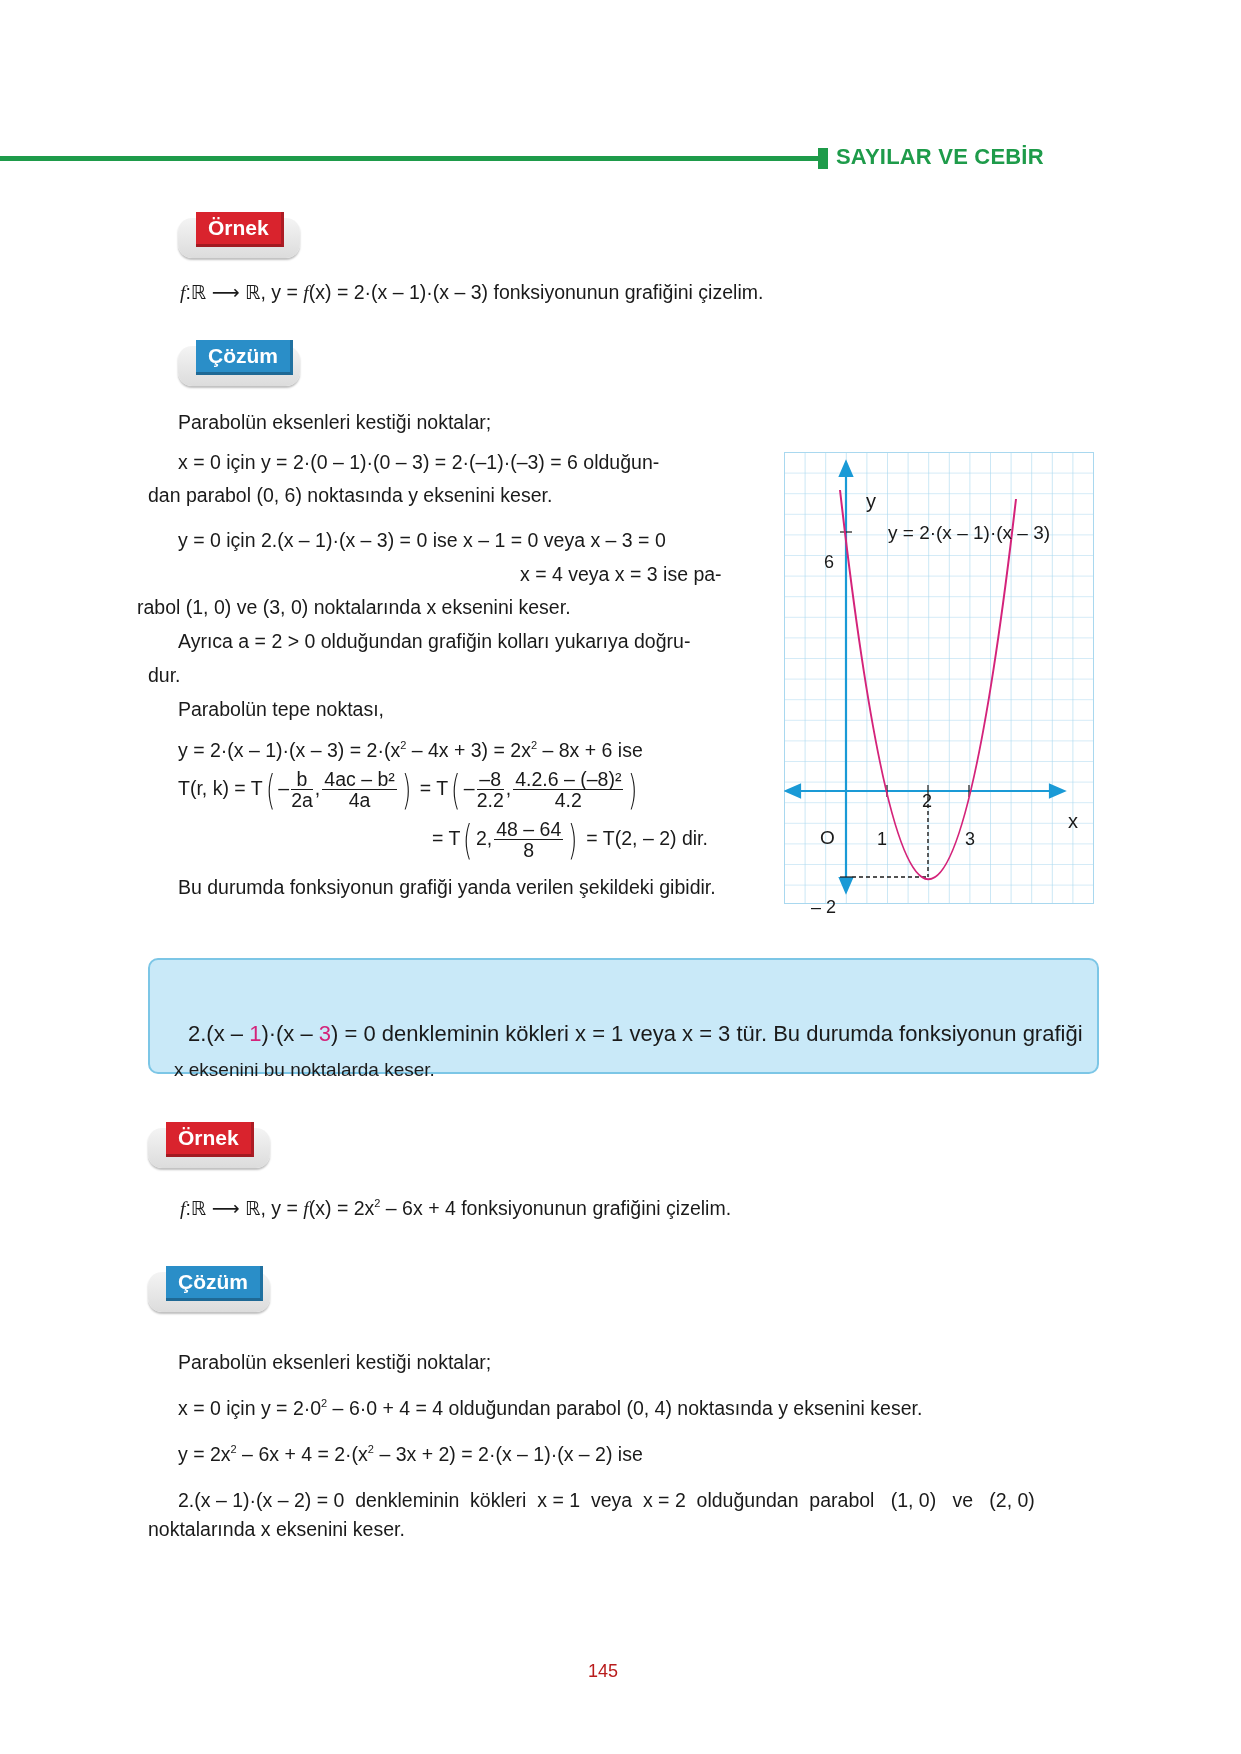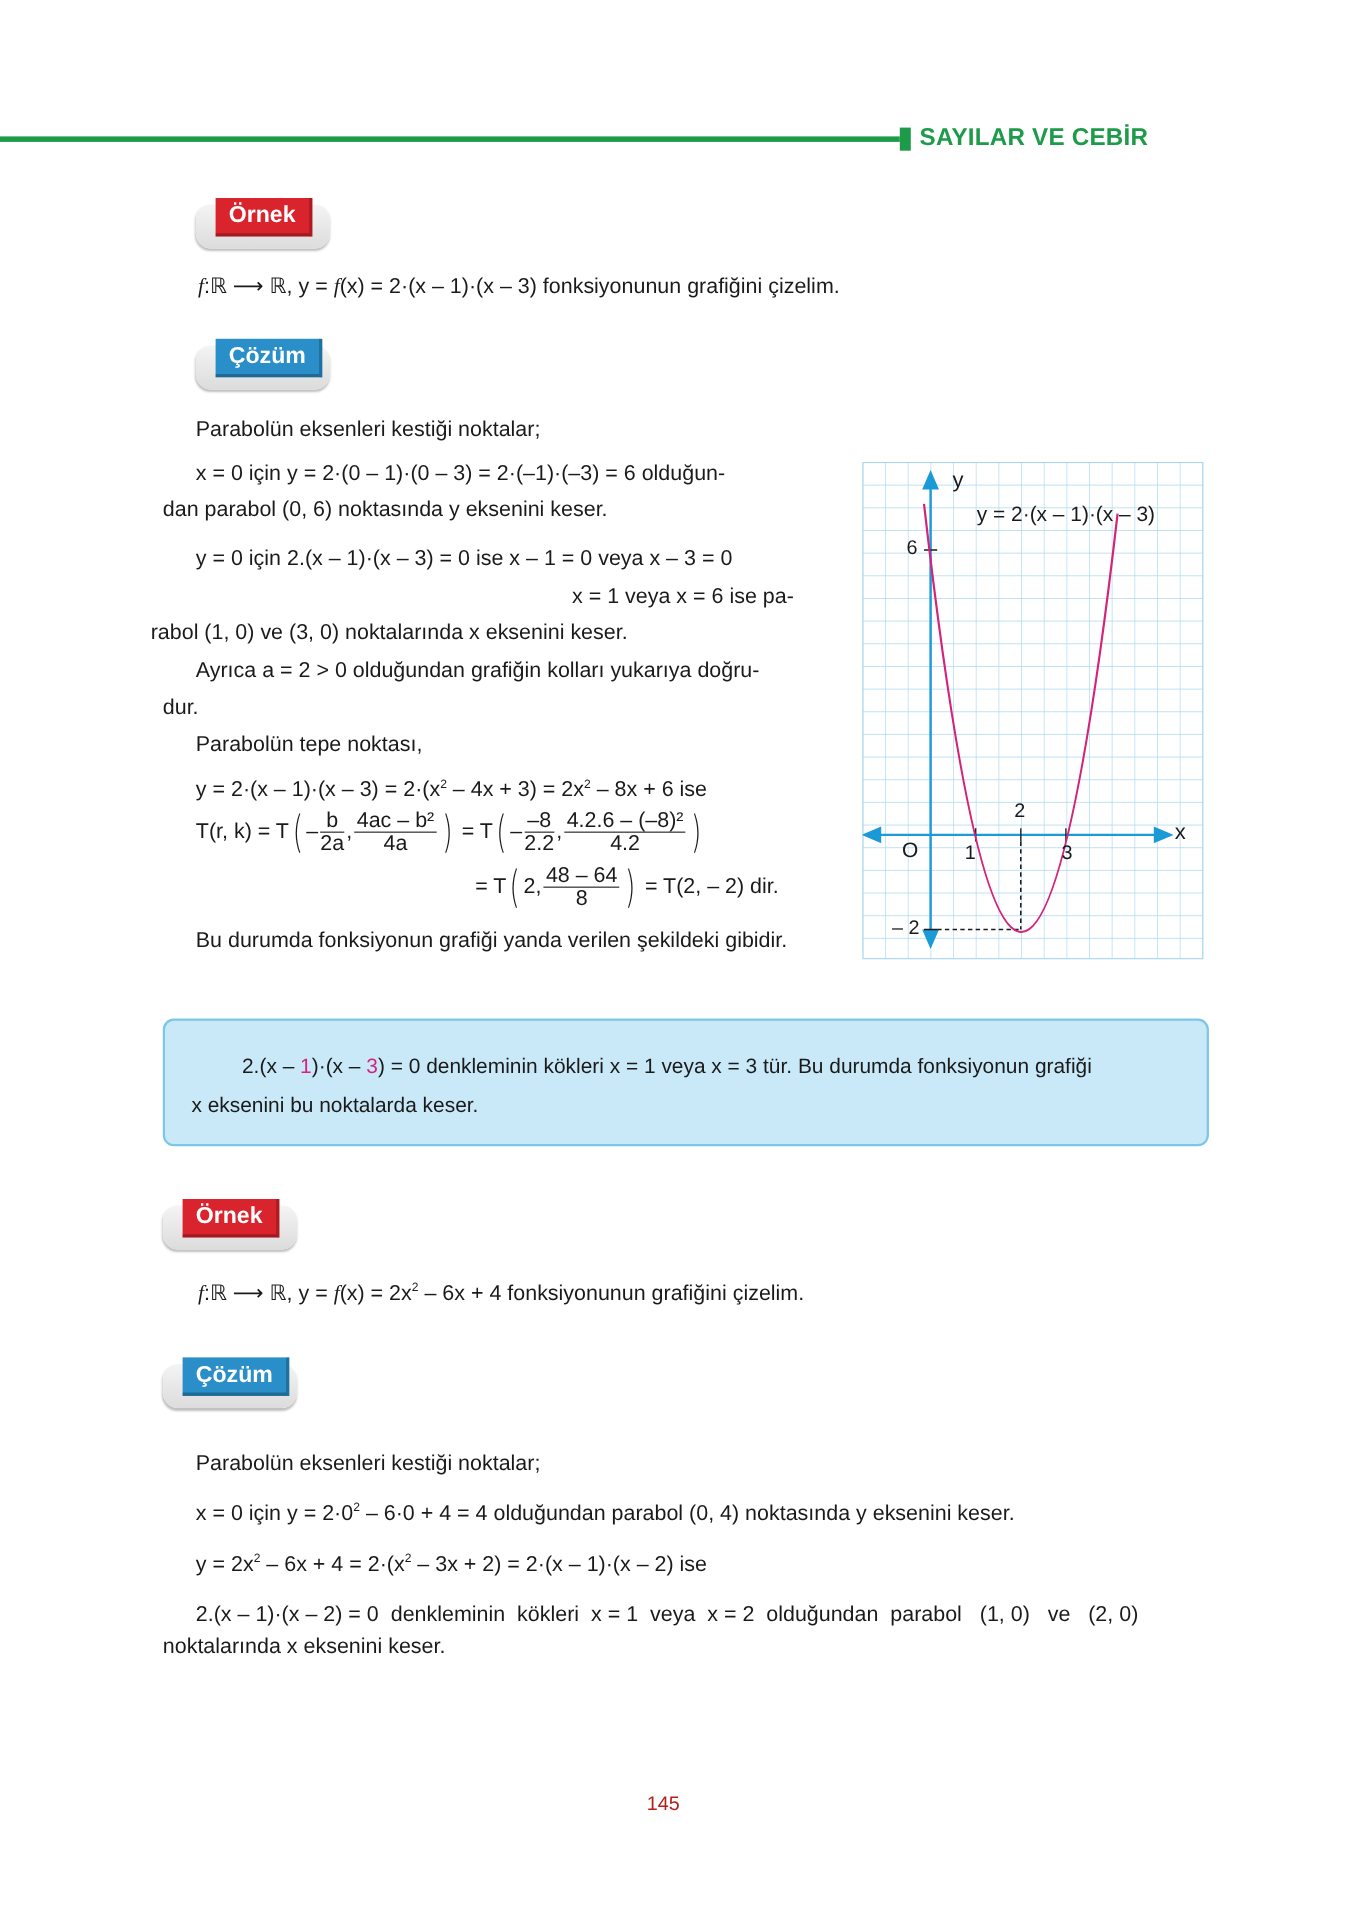--- a/index.html
+++ b/index.html
@@ -1,18 +1,18 @@
 <!DOCTYPE html>
 <html><head>
 <meta charset="utf-8">
 <style>
   html, body { margin:0; padding:0; background:#ffffff; }
   body { width:1241px; height:1754px; position:relative; overflow:hidden;
          font-family:"Liberation Sans", "DejaVu Sans", sans-serif; color:#1a1a1a; }
-  .abs { position:absolute; }
+  .abs { position:absolute;margin-top:32px; }
   .header-line { left:0; top:124px; width:818px; height:5px; background:#1e9b4a; }
   .header-marker { left:818px; top:116px; width:10px; height:21px; background:#1e9b4a; }
   .header-title { left:836px; top:112px; font-size:22px; font-weight:bold; color:#1e9b4a; letter-spacing:0.2px; }
 
   .tag-wrap { width:122px; height:40px; border-radius:14px; background:linear-gradient(#f4f4f4,#dcdcdc);
               box-shadow:0 2px 2px rgba(0,0,0,0.25); }
   .tag { position:absolute; left:18px; top:-6px; height:32px; padding:0 12px; line-height:32px;
          color:#fff; font-weight:bold; font-size:21px; border-bottom:3px solid rgba(0,0,0,0.25);
          border-right:3px solid rgba(0,0,0,0.2); }
   .tag.red { background:#d9232d; }
@@ -48,21 +48,21 @@
 </div>
 
 <div class="abs tag-wrap" style="left:178px; top:314px;">
   <div class="tag blue">Çözüm</div>
 </div>
 
 <div class="abs txt" style="left:178px; top:378px;">Parabolün eksenleri kestiği noktalar;</div>
 <div class="abs txt" style="left:178px; top:418px;">x = 0  için  y = 2·(0 – 1)·(0 – 3) = 2·(–1)·(–3) = 6  olduğun-</div>
 <div class="abs txt" style="left:148px; top:451px;">dan parabol (0, 6) noktasında y eksenini keser.</div>
 <div class="abs txt" style="left:178px; top:496px;">y = 0 için 2.(x – 1)·(x – 3) = 0 ise x – 1 = 0 veya x – 3 = 0</div>
-<div class="abs txt" style="left:520px; top:530px;">x = 1  veya  x = 6 ise pa-</div>
+<div class="abs txt" style="left:520px; top:530px;">x = 4  veya  x = 3 ise pa-</div>
 <div class="abs txt" style="left:137px; top:563px;">rabol  (1, 0) ve (3, 0) noktalarında x eksenini keser.</div>
 <div class="abs txt" style="left:178px; top:597px;">Ayrıca  a = 2 &gt; 0  olduğundan grafiğin kolları yukarıya doğru-</div>
 <div class="abs txt" style="left:148px; top:631px;">dur.</div>
 <div class="abs txt" style="left:178px; top:665px;">Parabolün tepe noktası,</div>
 <div class="abs txt" style="left:178px; top:706px;text-align:center;">
   <span>y = 2·(x – 1)·(x – 3) = 2·(x</span><sup>2</sup><span> – 4x + 3) = 2x</span><sup>2</sup><span> – 8x + 6 ise</span>
 </div>
 
 <div class="abs txt" style="left:178px; top:734px; line-height:44px;">
   <span>T(r, k) = T</span><span class="big-paren">(</span><span>–</span><span class="frac"><span class="num">b</span><span class="den">2a</span></span><span>,</span><span class="frac"><span class="num">4ac – b²</span><span class="den">4a</span></span><span class="big-paren">)</span><span> = T</span><span class="big-paren">(</span><span>–</span><span class="frac"><span class="num">–8</span><span class="den">2.2</span></span><span>,</span><span class="frac"><span class="num">4.2.6 – (–8)²</span><span class="den">4.2</span></span><span class="big-paren">)</span>
@@ -115,21 +115,21 @@
   <div class="abs" style="left:40px; top:68px; font-size:18px;">6</div>
   <div class="abs" style="left:27px; top:413px; font-size:18px; white-space:nowrap;">– 2</div>
   <div class="abs" style="left:36px; top:343px; font-size:19px;">O</div>
   <div class="abs" style="left:93px; top:345px; font-size:18px;">1</div>
   <div class="abs" style="left:138px; top:307px; font-size:18px;">2</div>
   <div class="abs" style="left:181px; top:345px; font-size:18px;">3</div>
   <div class="abs" style="left:284px; top:326px; font-size:20px;">x</div>
 </div>
 
 <div class="abs info-box">
-  <div class="abs txt" style="left:70px; top:30px; font-size:19px;">
+  <div class="abs txt" style="left:38px; top:30px; font-size:22px;">
     <span>2.(x – </span><span class="pink">1</span><span>)·(x – </span><span class="pink">3</span><span>) = 0 denkleminin kökleri x = 1 veya x = 3 tür. Bu durumda fonksiyonun grafiği</span>
   </div>
   <div class="abs txt" style="left:24px; top:66px; font-size:19px;">x eksenini bu noktalarda keser.</div>
 </div>
 
 <div class="abs tag-wrap" style="left:148px; top:1096px;">
   <div class="tag red">Örnek</div>
 </div>
 <div class="abs txt" style="left:180px; top:1164px;text-align:right;">
   <span class="it">f</span><span>:ℝ ⟶ ℝ, y = </span><span class="it">f</span><span>(x) = 2x</span><sup>2</sup><span> – 6x + 4 fonksiyonunun grafiğini çizelim.</span>

